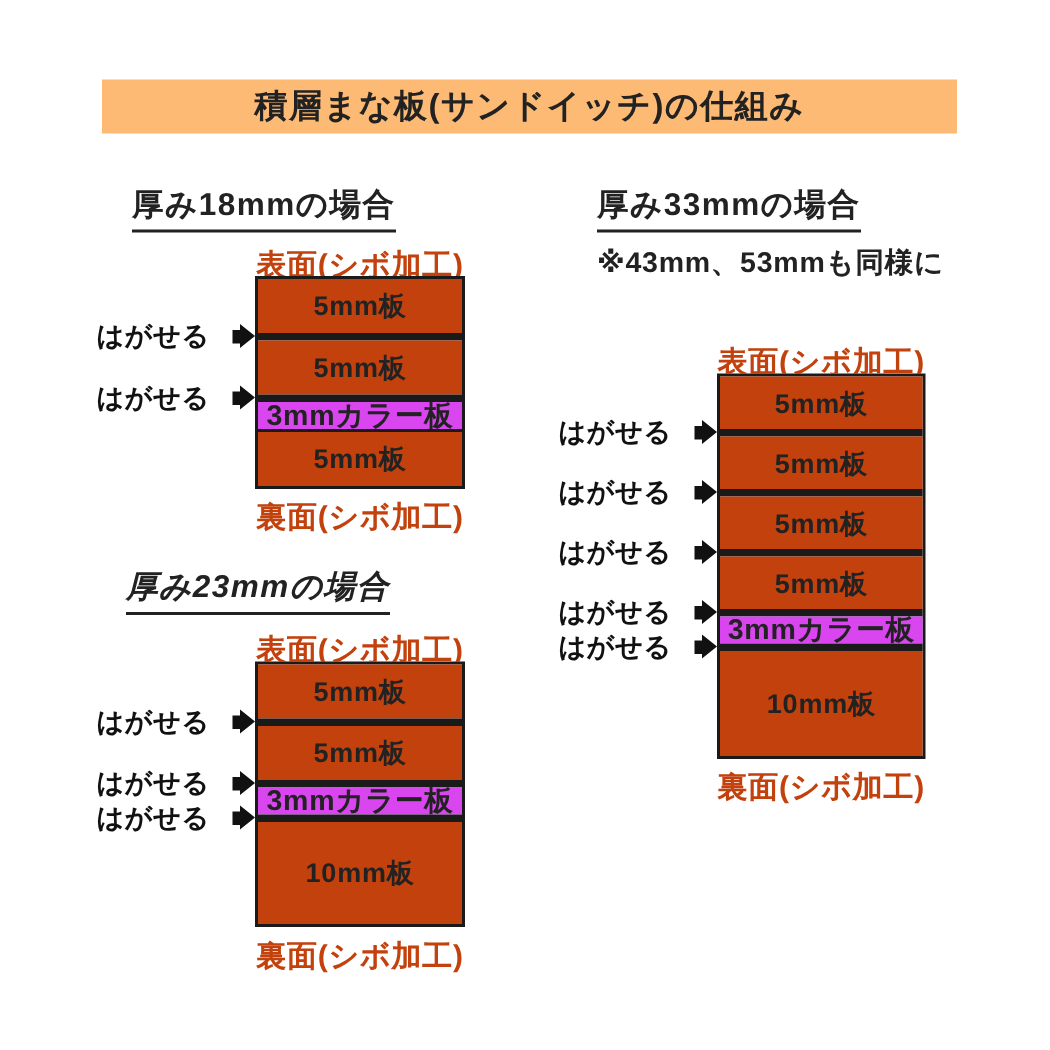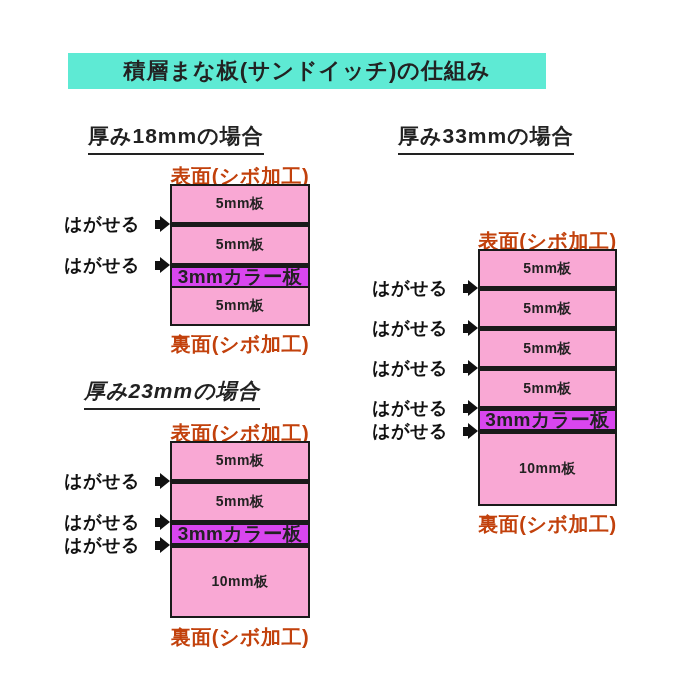--- a/index.html
+++ b/index.html
@@ -4,21 +4,21 @@
 <style>
   html,body{margin:0;padding:0;}
   body{
     width:700px;height:700px;background:#ffffff;position:relative;overflow:hidden;
     font-family:"Liberation Sans","DejaVu Sans",sans-serif;color:#1c1c1c;
   }
   .abs{position:absolute;}
 
   
   .title-bar{
-    left:68px;top:53px;width:478px;height:36px;background:#5eead4;
+    left:68px;top:53px;width:570px;height:36px;background:#fdba74;
     display:flex;align-items:center;justify-content:center;
   }
   .title-bar .title{font-size:22px;font-weight:bold;letter-spacing:1px;color:#222;}
 
   
   .section-heading{
     display:inline-block;font-size:21px;font-weight:bold;color:#222;
     border-bottom:2.5px solid #222;padding-bottom:3px;letter-spacing:1px;
   }
 
@@ -31,21 +31,21 @@
     font-size:20px;font-weight:600;color:#c2410c;text-align:center;letter-spacing:0.5px;
   }
 
   
   .stack-box{
     border:2px solid #1a1a1a;background:#ffffff;box-sizing:border-box;
     display:flex;flex-direction:column;
   }
   .layer{
     display:flex;align-items:center;justify-content:center;
-    font-size:14px;font-weight:600;color:#222;letter-spacing:0.5px;background:#f9a8d4;
+    font-size:18px;font-weight:600;color:#222;letter-spacing:0.5px;background:#c2410c;
   }
   .layer.gray{background:#d946ef;font-size:19px;}
   .divider{background:#1a1a1a;height:5px;flex:none;}
   .divider.thin{height:2px;}
   .h36{height:36px;flex:none;}
   .h35{height:35px;flex:none;}
   .h18{height:18px;flex:none;}
   .h68{height:68px;flex:none;}
   .h70{height:70px;flex:none;}
 
@@ -136,20 +136,21 @@
     </span>
 </div>
 
 <div class="abs surface-label" style="left:170px;top:624px;width:140px;">裏面(シボ加工)</div>
 
 <div class="abs" style="left:398px;top:122px;">
   <span class="section-heading">厚み33mmの場合</span>
 </div>
 
 <div class="abs" style="left:398px;top:162px;">
+  <div class="note-line">※43mm、53mmも同様に</div>
 </div>
 
 <div class="abs surface-label" style="left:478px;top:228px;width:139px;">表面(シボ加工)</div>
 
 <div class="abs stack-box" style="left:478px;top:249px;width:139px;height:257px;">
   <div class="layer h35">5mm板</div>
   <div class="divider"></div>
   <div class="layer h35">5mm板</div>
   <div class="divider"></div>
   <div class="layer h35">5mm板</div>

